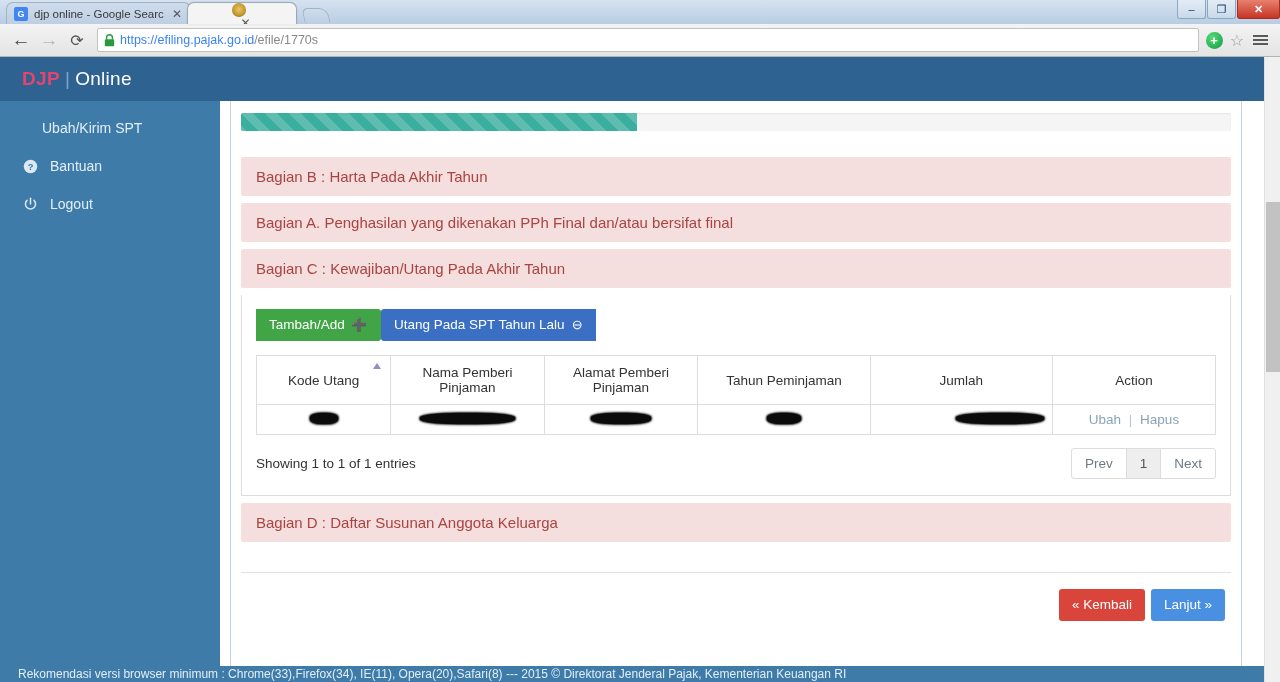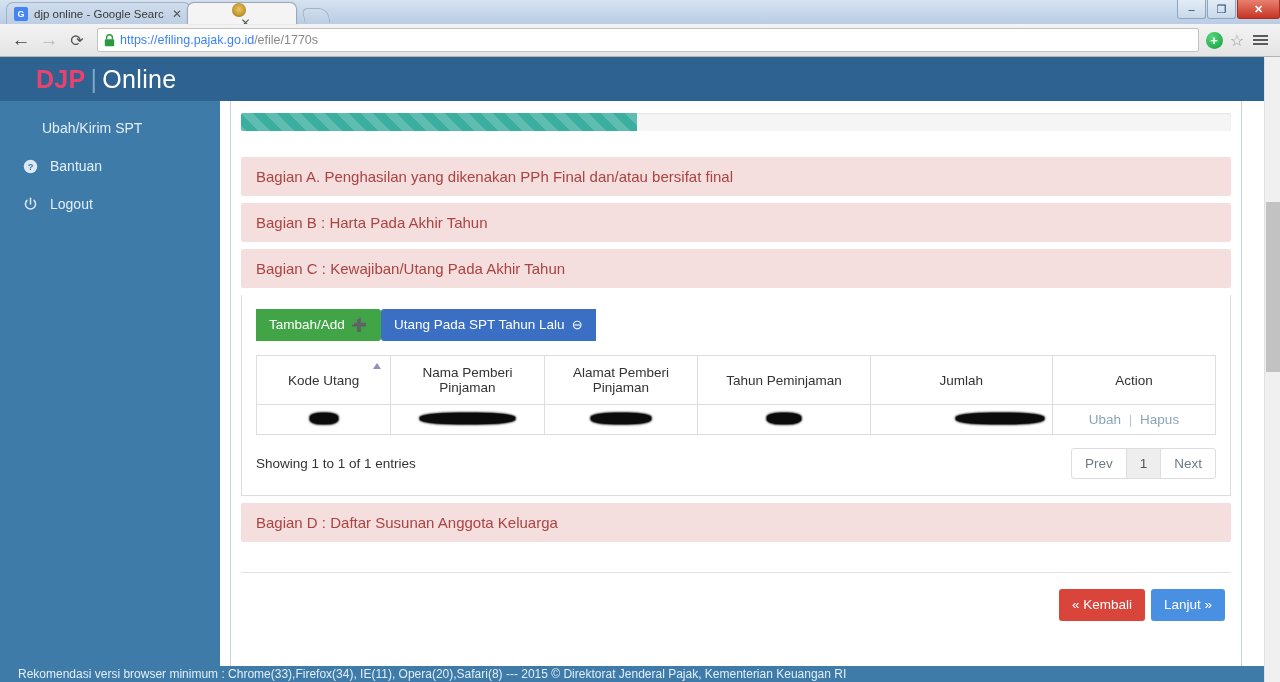--- a/index.html
+++ b/index.html
@@ -152,22 +152,22 @@
 
   .app-header {
     height: 44px;
     background: #2d6291;
     display: flex; align-items: center;
     position: relative;
     z-index: 3;
   }
   .brand {
     width: 220px;
-    padding-left: 36px;
-    font-size: 25px;
+    padding-left: 22px;
+    font-size: 19px;
     letter-spacing: .3px;
   }
   .brand .djp { color: #e8436f; font-weight: bold; }
   .brand .bar { color: #7fa6c7; margin: 0 5px; font-weight: 300; }
   .brand .online { color: #ffffff; }
 
   .header-right {
     margin-left: auto;
     display: flex; align-items: stretch;
     height: 44px;
@@ -485,25 +485,25 @@
     </div>
 
     <div class="content">
       <div class="panel">
 
         <div class="progress-outer">
           <div class="progress-bar" style="width: 40%;"></div>
         </div>
 
         <div class="accordion-head">
+          <span>Bagian B : Harta Pada Akhir Tahun</span>
+        </div>
+
+        <div class="accordion-head">
           <span>Bagian A. Penghasilan yang dikenakan PPh Final dan/atau bersifat final</span>
-        </div>
-
-        <div class="accordion-head">
-          <span>Bagian B : Harta Pada Akhir Tahun</span>
         </div>
 
         <div class="accordion-head">
           <span>Bagian C : Kewajiban/Utang Pada Akhir Tahun</span>
         </div>
 
         <div class="accordion-body">
           <div class="btn-group">
             <button class="btn btn-green">
               <span>Tambah/Add</span>

